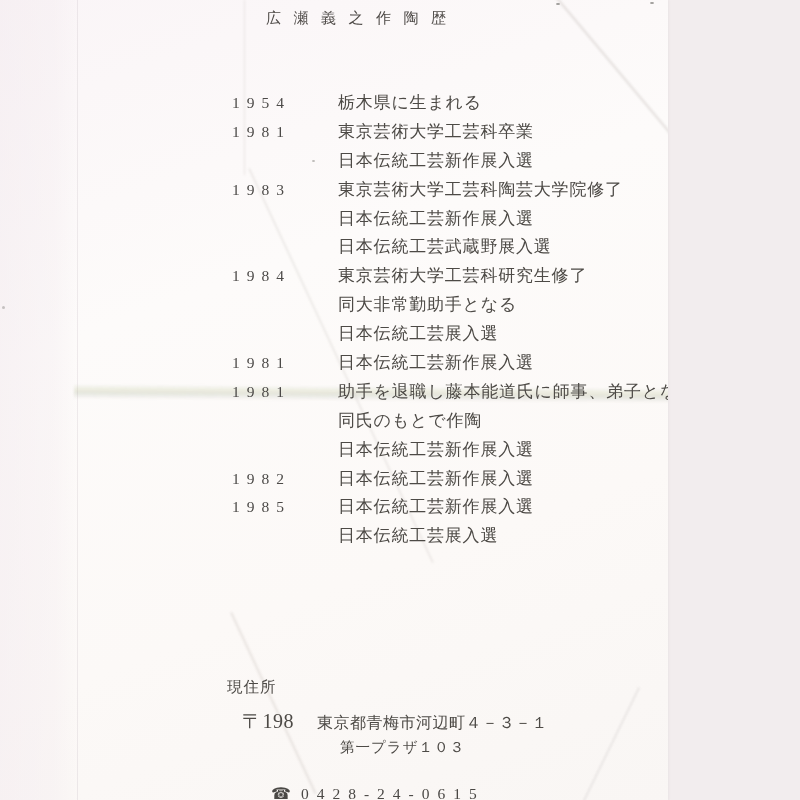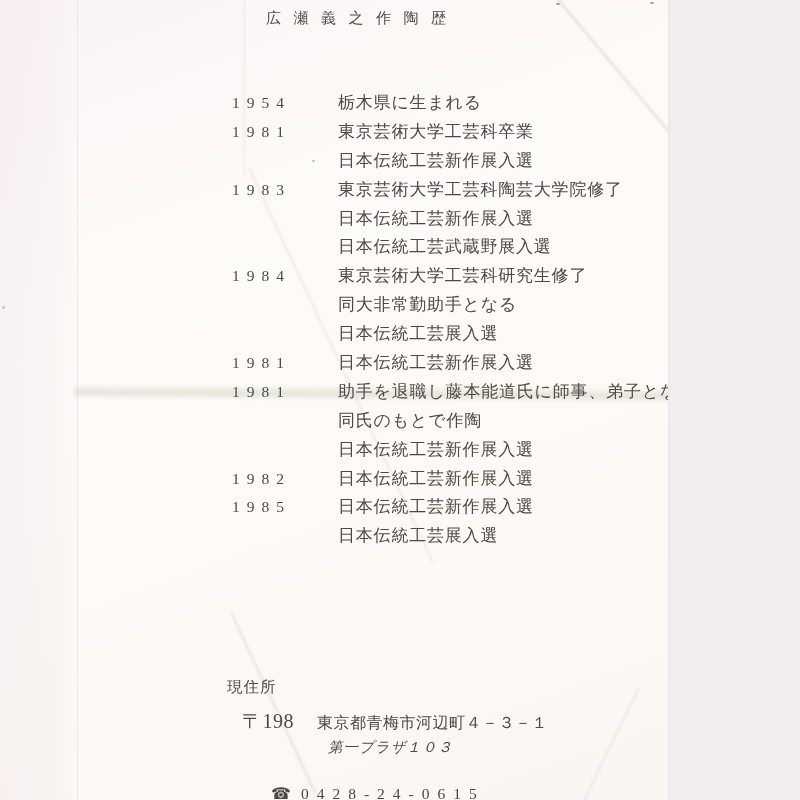--- a/index.html
+++ b/index.html
@@ -44,21 +44,21 @@
   .year{
     display:inline-block;width:106px;vertical-align:top;
     font-size:15.5px;letter-spacing:7px;color:#4c4a48;
   }
   .desc{font-size:17px;letter-spacing:0.8px;color:#4d4a46;}
 
   .addr-label{position:absolute;left:227px;top:677px;font-size:15.5px;letter-spacing:1px;color:#4d4a46;text-align:center;}
   .postal-line{position:absolute;left:242px;top:708px;white-space:nowrap;color:#4d4a46;}
   .postal{font-size:20px;letter-spacing:0.5px;}
   .street{font-size:16px;letter-spacing:0.5px;margin-left:23px;}
-  .building{position:absolute;left:328px;top:738px;font-size:14.5px;letter-spacing:1px;color:#4d4a46;font-style:italic;}
+  .building{position:absolute;left:340px;top:738px;font-size:14.5px;letter-spacing:1px;color:#4d4a46;}
   .phone-line{position:absolute;left:271px;top:784px;white-space:nowrap;color:#4a4845;}
   .phone-icon{font-size:16px;margin-right:10px;}
   .phone-number{font-size:15.5px;letter-spacing:8px;}
 </style>
 </head>
 <body>
 
 <div class="scan">
   <div class="paper">
 

